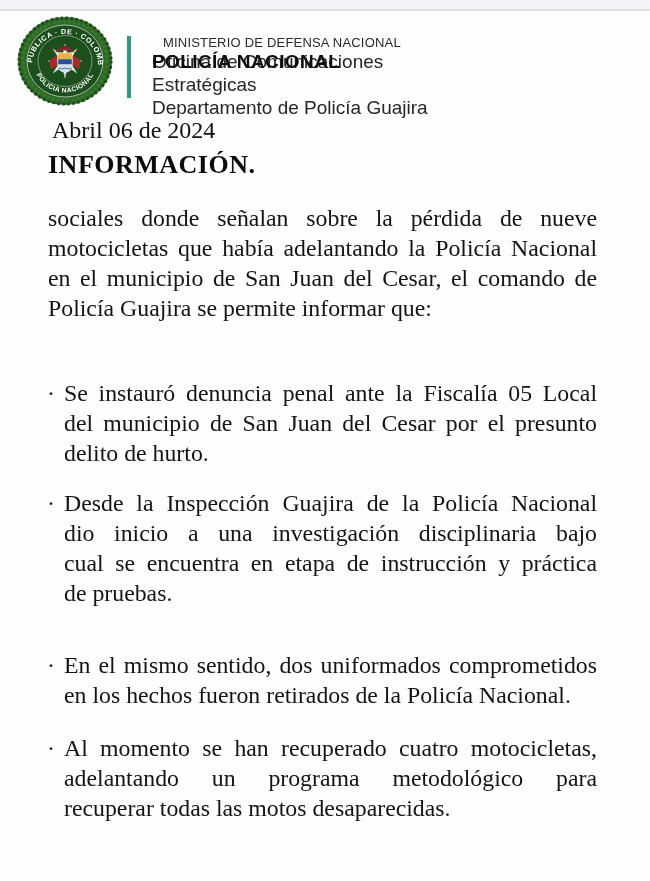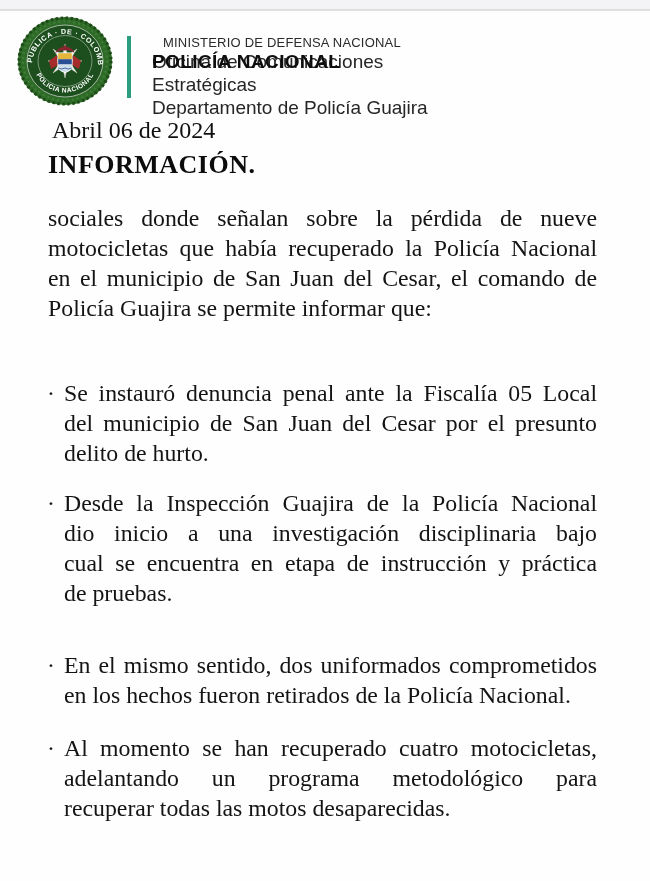--- a/index.html
+++ b/index.html
@@ -84,21 +84,21 @@
     <div class="hline">Estratégicas</div>
     <div class="hline">Departamento de Policía Guajira</div>
   </div>
 
   <div class="date">Abril 06 de 2024</div>
 
   <h1 class="title">INFORMACIÓN.</h1>
 
   <div class="para lines" style="top:203px">
       <div>sociales donde señalan sobre la pérdida de nueve</div>
-      <div>motocicletas que había recuperado la Policía Nacional</div>
+      <div>motocicletas que había adelantando la Policía Nacional</div>
       <div>en el municipio de San Juan del Cesar, el comando de</div>
       <div>Policía Guajira se permite informar que:</div>
     </div>
 
   <div class="bullet" style="top:378px">
     <span class="dot">·</span>
     <div class="blines lines">
         <div>Se instauró denuncia penal ante la Fiscalía 05 Local</div>
         <div>del municipio de San Juan del Cesar por el presunto</div>
         <div>delito de hurto.</div>

